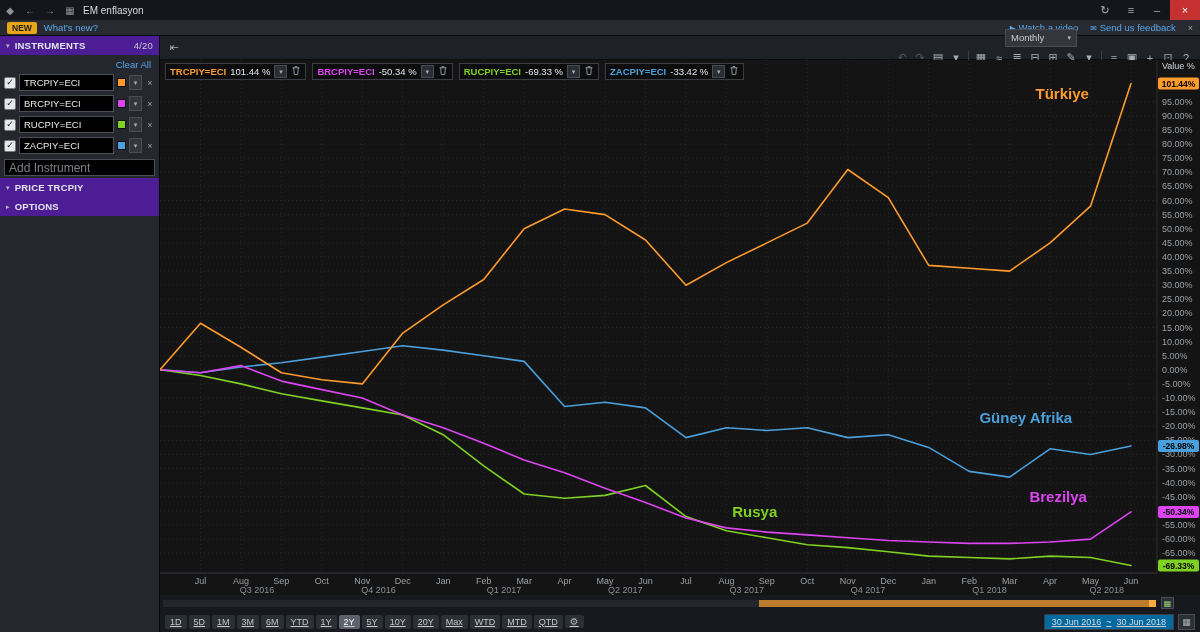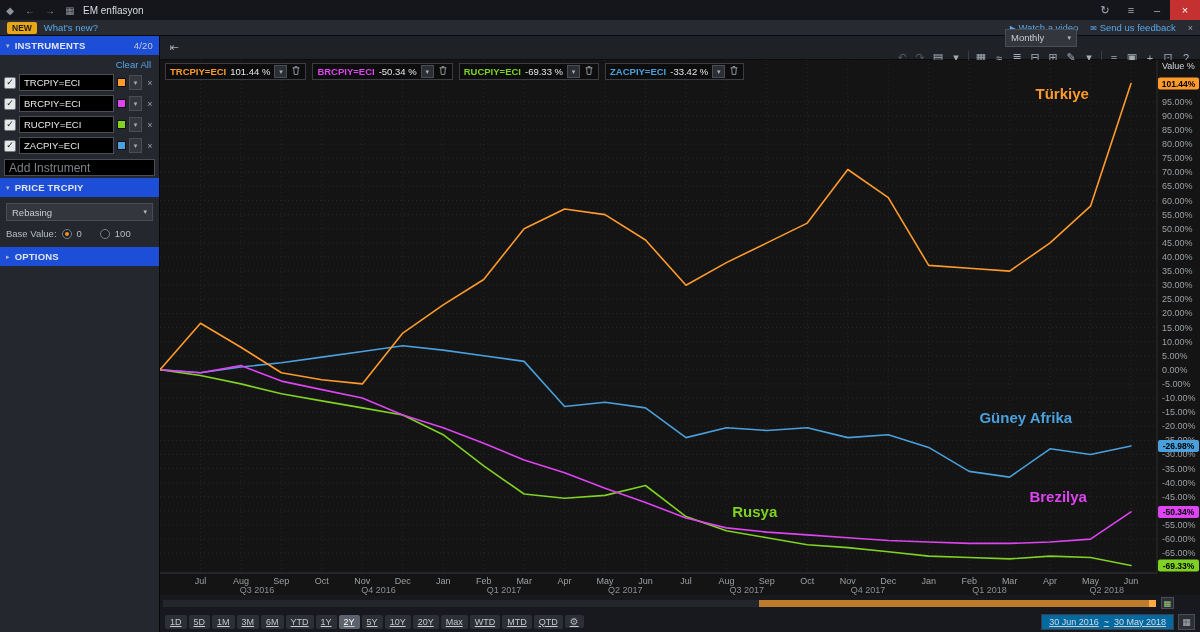--- a/index.html
+++ b/index.html
@@ -22,21 +22,21 @@
   .link { color:#58a6e8; text-decoration:none; }
   .notif-right { margin-left:auto; display:flex; gap:12px; align-items:center; }
   .mini-ico { font-size:8px; color:#58a6e8; }
   .notif-x { color:#9aa0a6; font-size:9px; }
 
   
   .main { flex:1; display:flex; min-height:0; }
 
   
   .sidebar { width:160px; background:#24272d; border-right:1px solid #07080a; display:flex; flex-direction:column; font-size:10px; flex:0 0 auto; }
-  .section-header { background:#1d4ed8; color:#e2e6ea; padding:4px 6px; display:flex; align-items:center; gap:5px; font-size:9.5px; font-weight:bold; letter-spacing:.2px; }
+  .section-header { background:#4c1d95; color:#e2e6ea; padding:4px 6px; display:flex; align-items:center; gap:5px; font-size:9.5px; font-weight:bold; letter-spacing:.2px; }
   .sec-arrow { font-size:7px; color:#b6bbc1; }
   .count { margin-left:auto; font-weight:normal; color:#c3c8ce; }
   .clear-row { display:flex; justify-content:flex-end; padding:4px 8px 2px; font-size:9.5px; }
   .inst-list { display:flex; flex-direction:column; }
   .inst-row { display:flex; align-items:center; gap:3px; padding:2px 4px; }
   .cb { width:12px; height:12px; background:#e6e8ea; border:1px solid #767b81; border-radius:2px; font-size:9px; color:#222; display:flex; align-items:center; justify-content:center; line-height:1; flex:0 0 auto; }
   .code-box { flex:1; background:#000; border:1px solid #4a4e54; color:#e8eaec; padding:0 4px; font-size:9.5px; height:17px; display:flex; align-items:center; }
   .swatch { width:9px; height:9px; border:1px solid #101010; flex:0 0 auto; }
   .mini-btn { width:13px; height:15px; background:#33373d; border:1px solid #4a4e54; color:#a9aeb4; font-size:7px; display:flex; align-items:center; justify-content:center; flex:0 0 auto; }
   .x-btn { color:#9aa0a6; font-size:9px; width:10px; text-align:center; flex:0 0 auto; }
@@ -158,34 +158,20 @@
             <div class="code-box">ZACPIY=ECI</div>
             <span class="swatch" style="background: rgb(74, 160, 220);"></span>
             <span class="mini-btn">▾</span>
             <span class="x-btn">×</span>
           </div>
         </div>
       <input class="add-input" placeholder="Add Instrument" style="">
       <div class="section-header">
         <span class="sec-arrow">▾</span>
         <span>PRICE TRCPIY</span>
-      </div>
-      <div class="ps-body">
-        <div class="select">
-          <span>Rebasing</span>
-          <span class="sec-arrow">▾</span>
-        </div>
-        <div class="radio-row">
-          <span>Base Value:</span>
-          <span class="radio sel"></span>
-          <span>0</span>
-          <span class="gap8"></span>
-          <span class="radio"></span>
-          <span>100</span>
-        </div>
       </div>
       <div class="section-header">
         <span class="sec-arrow">▸</span>
         <span>OPTIONS</span>
       </div>
     </div>
 
     <div class="content">
 
       <div class="ctoolbar">
@@ -422,21 +408,21 @@
             <span class="range-btn">Max</span>
             <span class="range-btn">WTD</span>
             <span class="range-btn">MTD</span>
             <span class="range-btn">QTD</span>
           </div>
         <span class="gear-btn">⚙</span>
         <div class="bb-right">
           <div class="date-box">
             <span>30 Jun 2016</span>
             <span>~</span>
-            <span>30 May 2018</span>
+            <span>30 Jun 2018</span>
           </div>
           <div class="cal-btn">▦</div>
         </div>
       </div>
 
     </div>
   </div>
 </div>
 
 </body></html>

